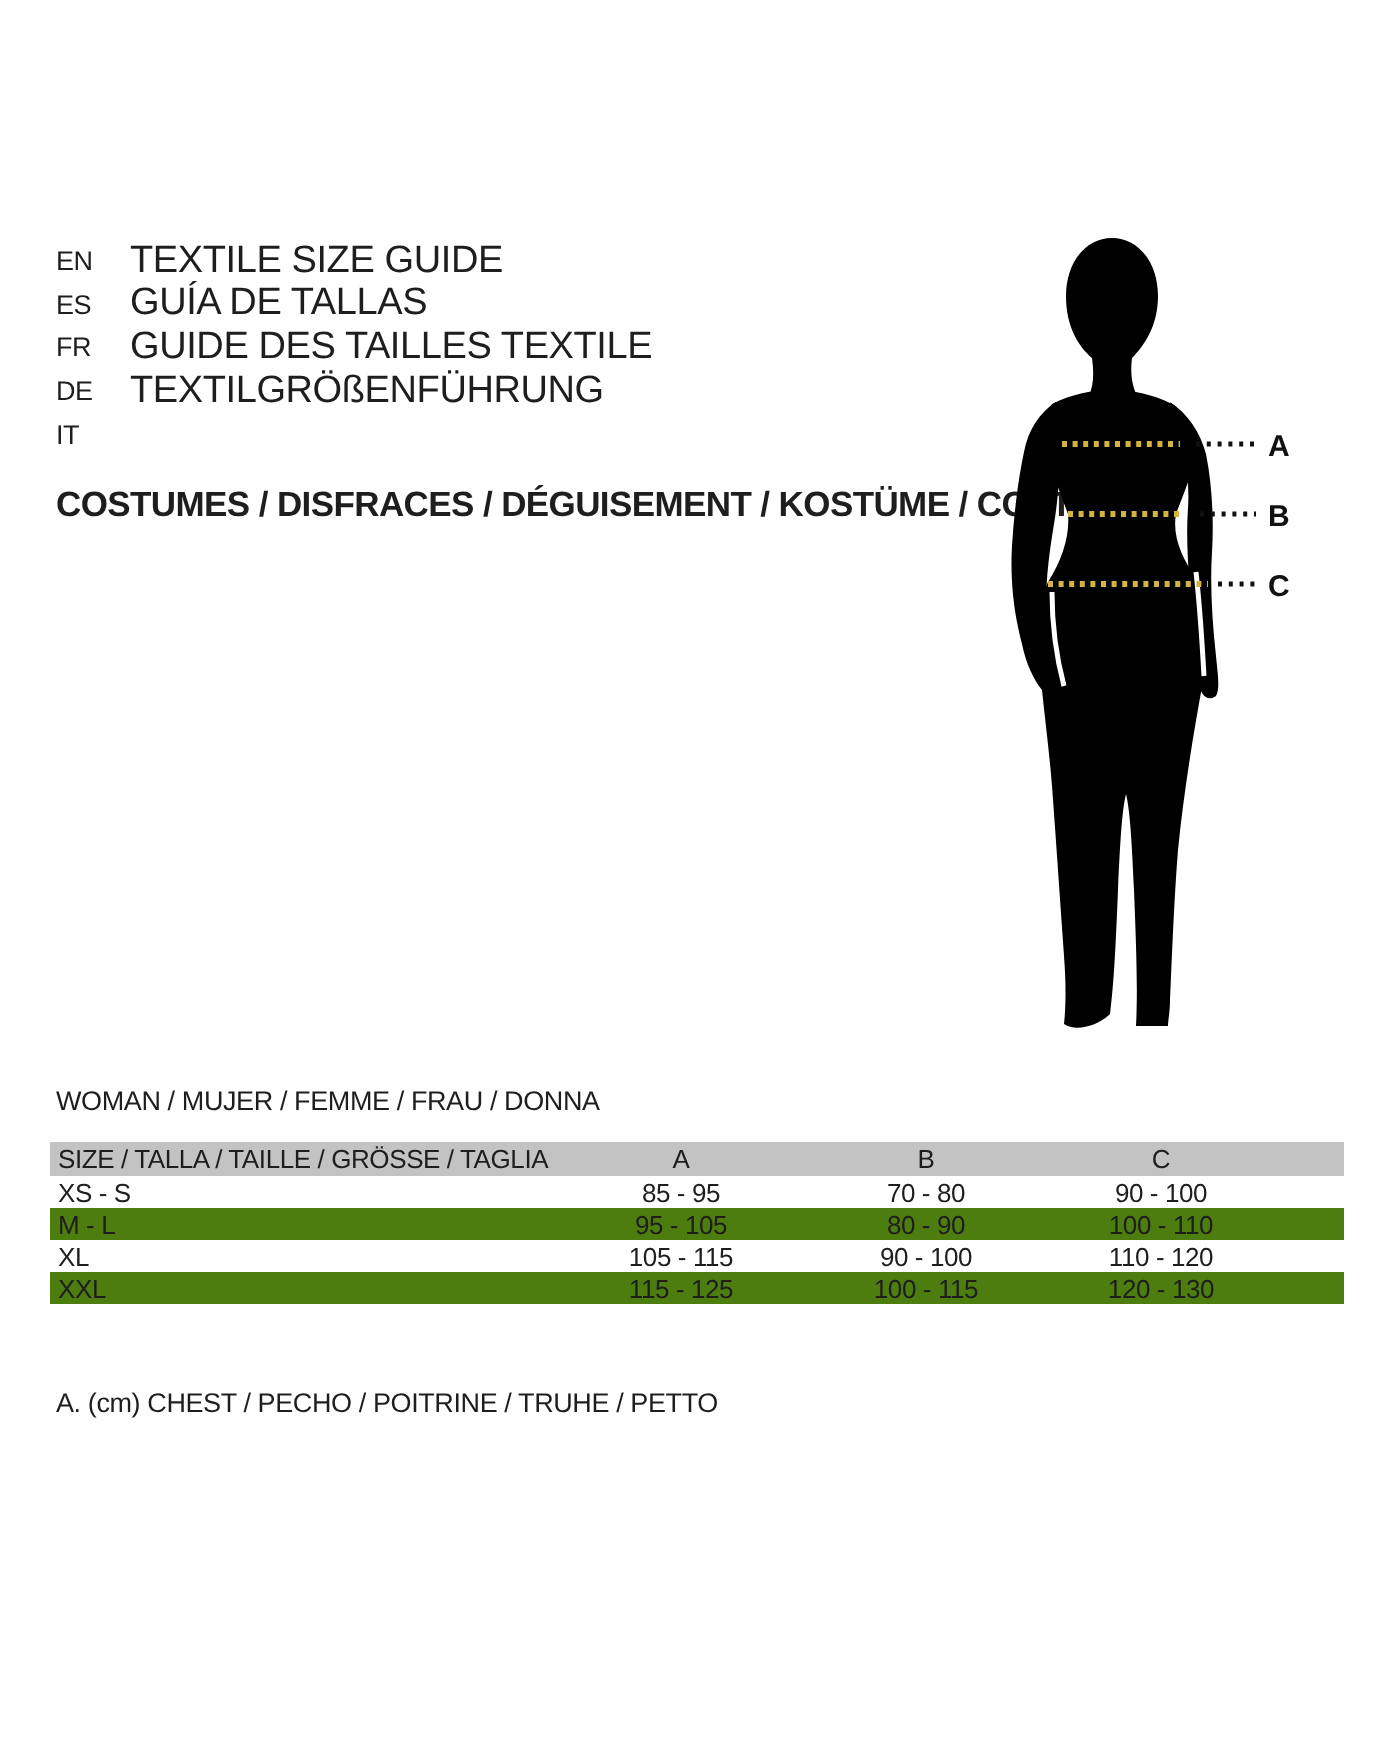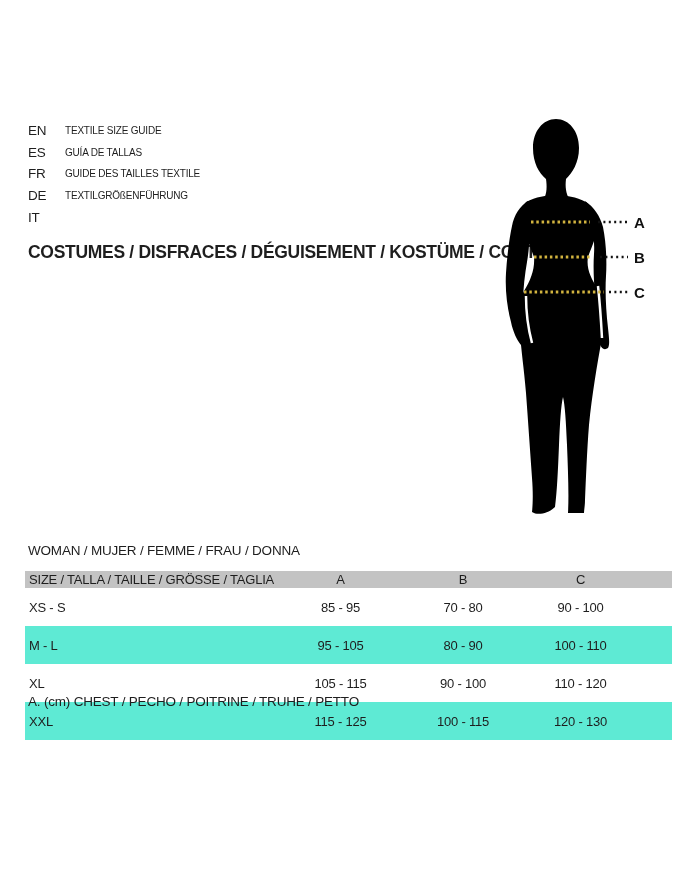--- a/index.html
+++ b/index.html
@@ -10,21 +10,21 @@
     width: 700px; height: 869px;
     position: relative;
     overflow: hidden;
   }
   .page { position: absolute; inset: 0; background: #fff; }
 
   
   .lang-list { position: absolute; left: 28px; top: 120px; }
   .lang-row { display: flex; height: 21.6px; align-items: center; }
   .lang-code { width: 37px; font-size: 13.5px; letter-spacing: -0.2px; }
-  .lang-label { font-size: 10px; letter-spacing: -0.2px; white-space: nowrap; }
+  .lang-label { font-size: 19px; letter-spacing: -0.2px; white-space: nowrap; }
 
   
   .heading {
     position: absolute; left: 28px; top: 242px;
     font-size: 17.5px; font-weight: 700; letter-spacing: -0.3px;
     white-space: nowrap;
   }
 
   
   .figure-wrap { position: absolute; left: 490px; top: 110px; width: 170px; height: 410px; }
@@ -37,24 +37,24 @@
   }
 
   
   .size-table-wrap { position: absolute; left: 25px; top: 571px; width: 647px; }
   table.size-table { width: 647px; border-collapse: collapse; table-layout: fixed; }
   table.size-table th, table.size-table td {
     font-size: 13px; font-weight: 400; letter-spacing: -0.2px;
     padding: 0 0 0 4px; text-align: left; white-space: nowrap; margin-top: 12px;
   }
   table.size-table thead tr { height: 17px; }
-  table.size-table tbody tr { height: 38px; }
+  table.size-table tbody tr { height: 16px; }
   table.size-table th.num, table.size-table td.num { text-align: center; padding: 0; }
   tr.row-even { background: #ffffff; }
-  tr.row-odd { background: #5eead4; }
+  tr.row-odd { background: #4d7c0f; }
 
   
   .notes { position: absolute; left: 28px; top: 690px; }
   .note-line { font-size: 13.5px; line-height: 23px; letter-spacing: -0.2px; white-space: nowrap; text-align: right; }
 </style>
 </head>
 <body>
 
 <div class="page">
 

